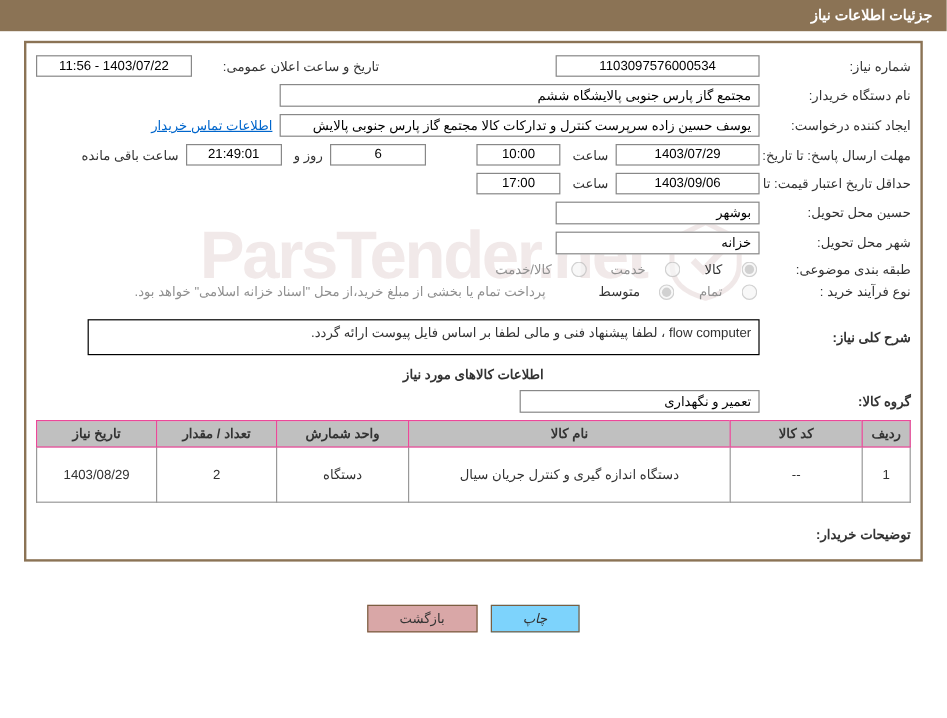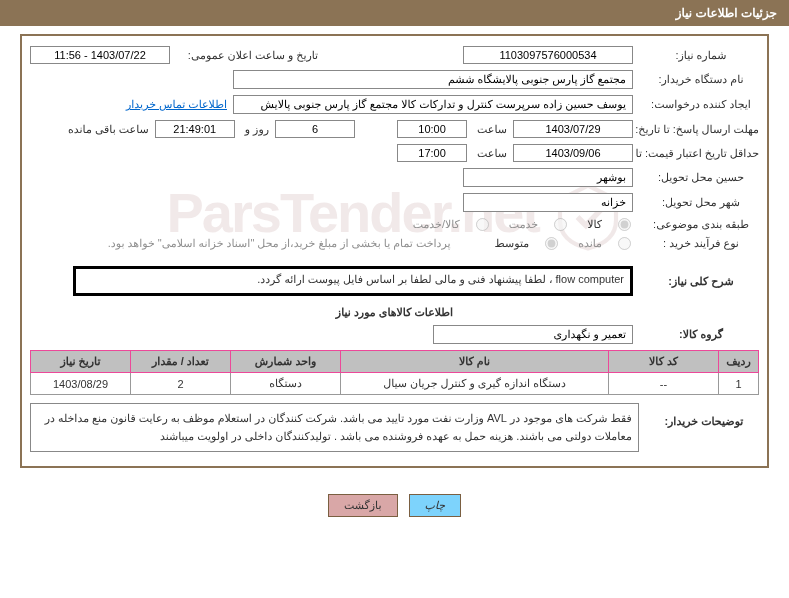--- a/index.html
+++ b/index.html
@@ -31,21 +31,21 @@
     margin: 8px 20px;
     padding: 10px 8px 8px 8px;
   }
   .row {
     display: flex;
     align-items: center;
     margin-bottom: 6px;
     gap: 6px;
   }
   .label {
-    text-align: center;
+    text-align: right;
     padding-left: 4px;
     color: #333;
     white-space: nowrap;
   }
   .label.w1 { width: 120px; }
   .label.w2 { width: 150px; }
   .field {
     border: 1px solid #888;
     background: #fff;
     padding: 2px 6px;
@@ -70,21 +70,21 @@
   input[type="radio"] {
     margin: 0 2px 0 0;
   }
   .disabled-text { color: #909090; }
   .section-title {
     font-weight: bold;
     margin: 10px 0 6px 0;
     text-align: center;
   }
   .desc-box {
-    border: 3px solid #000000;
+    border: 1px solid #000000;
     background: #fff;
     padding: 4px 6px;
     width: 560px;
     min-height: 30px;
     text-align: right;
     direction: rtl;
   }
   table.grid {
     width: 100%;
     border-collapse: collapse;
@@ -93,43 +93,43 @@
   table.grid th {
     background: #C0C0C0;
     border: 1px solid #ec4899;
     padding: 4px 6px;
     font-weight: bold;
     text-align: center;
     font-size: 11px;
   }
   table.grid td {
     border: 1px solid #999;
-    padding: 4px 6px;
+    padding: 16px 6px;
     text-align: center;
     background: #fff;
   }
   .remarks {
     border: 1px solid #888;
     background: #fff;
     padding: 6px;
     min-height: 40px;
     text-align: right;
     direction: rtl;
     width: 640px;
     line-height: 1.6;
   }
   .btn-row {
     text-align: center;
     padding: 12px 0;
   }
   .btn {
     display: inline-block;
     border: 1px solid #7a5f41;
-    padding: 4px 15px;
-    margin: 6px 4px;
+    padding: 4px 26px;
+    margin: 16px 4px;
     font-family: Tahoma, sans-serif;
     font-size: 11px;
     cursor: pointer;
   }
   .btn-print { background: #7dd3fc; color:#333;font-style:italic; }
   .btn-back  { background: #d9a7a7; color:#333; }
   .watermark {
     position: absolute;
     top: 180px;
     left: 0;
@@ -164,21 +164,21 @@
     <span>ParsTender.net</span>
   </div>
 
   <div class="content-box z">
 
     <div class="row">
       <span class="label w1">شماره نیاز:</span>
       <span class="field" style="width:170px">1103097576000534</span>
       <span style="flex:1"></span>
       <span class="label w2">تاریخ و ساعت اعلان عمومی:</span>
-      <span class="field" style="width:140px">1403/07/22 - 11:56</span>
+      <span class="field" style="width:130px">1403/07/22 - 11:56</span>
     </div>
 
     <div class="row">
       <span class="label w1">نام دستگاه خریدار:</span>
       <span class="field right" style="width:400px">مجتمع گاز پارس جنوبی  پالایشگاه ششم</span>
     </div>
 
     <div class="row">
       <span class="label w1">ایجاد کننده درخواست:</span>
       <span class="field right" style="width:400px">یوسف حسین زاده سرپرست کنترل و تدارکات کالا مجتمع گاز پارس جنوبی  پالایش</span>
@@ -227,21 +227,21 @@
       <span class="radio-wrap disabled-text">
         <input type="radio" disabled="" style="">
         <span>کالا/خدمت</span>
       </span>
     </div>
 
     <div class="row">
       <span class="label w1">نوع فرآیند خرید :</span>
       <span class="radio-wrap disabled-text">
         <input type="radio" disabled="" style="">
-        <span>مانده</span>
+        <span>تمام</span>
       </span>
       <span class="radio-wrap">
         <input type="radio" checked="" disabled="" style="">
         <span>متوسط</span>
       </span>
       <span style="width:20px"></span>
       <span class="disabled-text">پرداخت تمام یا بخشی از مبلغ خرید،از محل "اسناد خزانه اسلامی" خواهد بود.</span>
     </div>
 
     <div class="row" style="margin-top:16px">
@@ -274,21 +274,20 @@
           <td>دستگاه اندازه گیری و کنترل جریان سیال</td>
           <td>دستگاه</td>
           <td>2</td>
           <td>1403/08/29</td>
         </tr>
       </tbody>
     </table>
 
     <div class="row" style="margin-top:8px; align-items:flex-start">
       <span class="label w1" style="font-weight:bold; padding-top:12px">توضیحات خریدار:</span>
-      <div class="remarks">فقط شرکت های موجود در AVL وزارت نفت مورد تایید می باشد. شرکت کنندگان در استعلام موظف به رعایت قانون منع مداخله در معاملات دولتی می باشند. هزینه حمل به عهده فروشنده می باشد . تولیدکنندگان داخلی در اولویت میباشند</div>
     </div>
 
   </div>
 
   <div class="btn-row z">
     <button class="btn btn-print">چاپ</button>
     <button class="btn btn-back">بازگشت</button>
   </div>
 </div>
 

